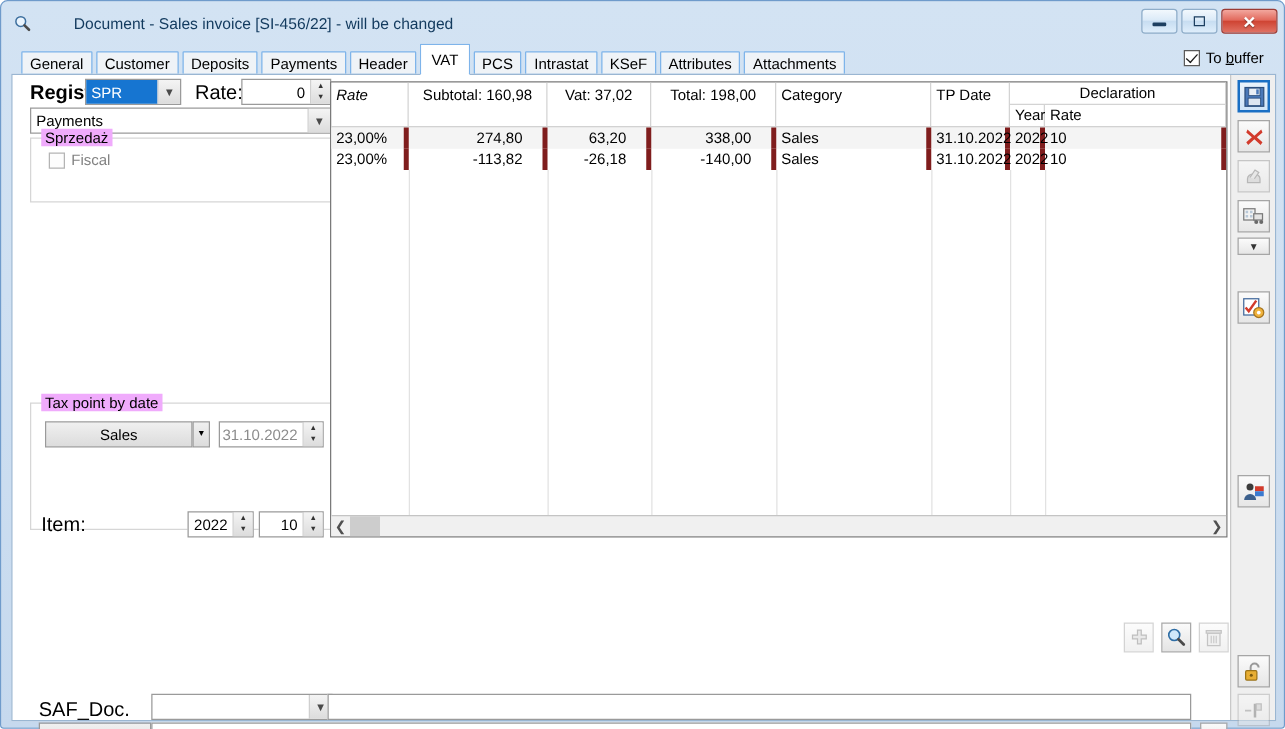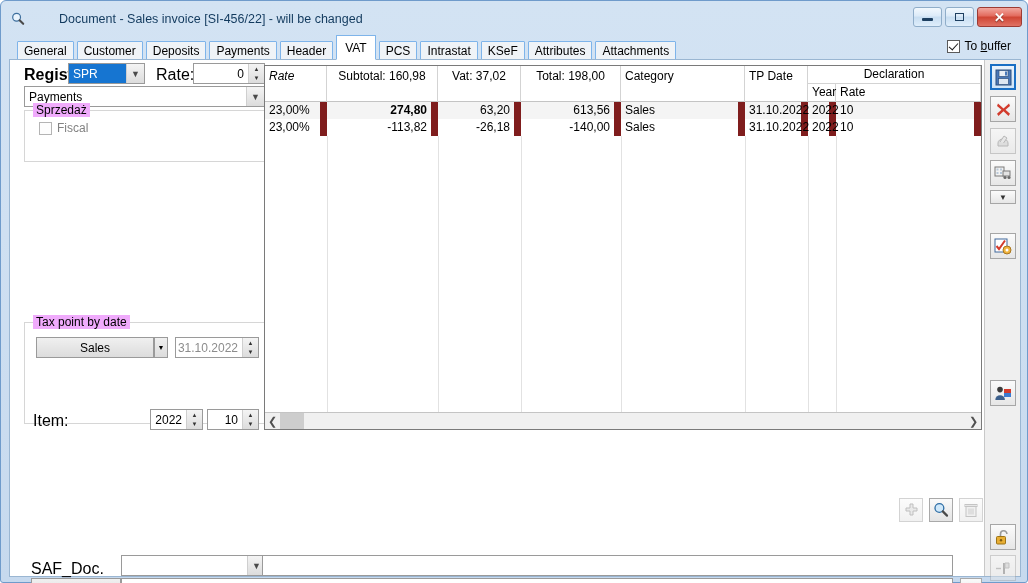--- a/index.html
+++ b/index.html
@@ -195,22 +195,22 @@
     border-right: 1px solid #d3d3d3;
     white-space: nowrap;
   }
   .ghcell.r { text-align: center; }
   .ghsub { position: absolute; top: 0; height: 18px; border-bottom: 1px solid #d3d3d3;
            border-right: 1px solid #d3d3d3; text-align: center; font-size: 12px; padding-top: 1px;}
   .ghsub2 { position: absolute; top: 18px; height: 18px; border-right: 1px solid #d3d3d3;
             font-size: 12px; padding: 1px 2px 0 4px; }
   .grow { position: relative; height: 17px; }
   .grow.alt { background: #f4f4f4; }
-  .gcell { position: absolute; top: 0; height: 17px; font-size: 12px; padding: 1px 4px 0 4px;
-           border-right: 7px solid #7f1d1d; white-space: nowrap; }
+  .gcell { position: absolute; top: 0; height: 17px; font-size: 12px; padding: 1px 16px 0 4px;
+           border-right: 4px solid #7f1d1d; white-space: nowrap; }
   .gcell.r { text-align: right; }
   .gempty { position: relative; }
   .gempty .sep { position: absolute; top: 0; bottom: 0; width: 1px; background: #e2e2e2; }
   .hscroll {
     position: absolute; left: 0; bottom: 0; width: 716px; height: 17px;
     background: #f0f0f0; border-top: 1px solid #c4c4c4;
     display: flex; align-items: center;
   }
   .hscroll .ar { width: 15px; text-align: center; font-size: 11px; color: #505050; }
   .hscroll .track { flex: 1; height: 17px; position: relative; }
@@ -339,23 +339,23 @@
           <div class="ghcell r" style="left: 256px; width: 100px;">Total: 198,00</div>
           <div class="ghcell" style="left: 356px; width: 124px;">Category</div>
           <div class="ghcell" style="left: 480px; width: 63px;">TP Date</div>
           <div class="ghsub" style="left: 543px; width: 173px;">Declaration</div>
           <div class="ghsub2" style="left: 543px; width: 28px;">Year</div>
           <div class="ghsub2" style="left: 571px; width: 145px;">Rate</div>
         </div>
       <div id="grid-body">
           <div class="grow alt">
             <div class="gcell" style="left: 0px; width: 62px;">23,00%</div>
-            <div class="gcell r" style="left: 62px; width: 111px; font-weight: bold;">274,80</div>
+            <div class="gcell r" style="left: 62px; width: 111px;">274,80</div>
             <div class="gcell r" style="left: 173px; width: 83px;">63,20</div>
-            <div class="gcell r" style="left: 256px; width: 100px;">613,56</div>
+            <div class="gcell r" style="left: 256px; width: 100px;">338,00</div>
             <div class="gcell" style="left: 356px; width: 124px;">Sales</div>
             <div class="gcell" style="left: 480px; width: 63px;">31.10.2022</div>
             <div class="gcell" style="left: 543px; width: 28px;">2022</div>
             <div class="gcell" style="left: 571px; width: 145px;">10</div>
           </div>
           <div class="grow">
             <div class="gcell" style="left: 0px; width: 62px;">23,00%</div>
             <div class="gcell r" style="left: 62px; width: 111px;">-113,82</div>
             <div class="gcell r" style="left: 173px; width: 83px;">-26,18</div>
             <div class="gcell r" style="left: 256px; width: 100px;">-140,00</div>

